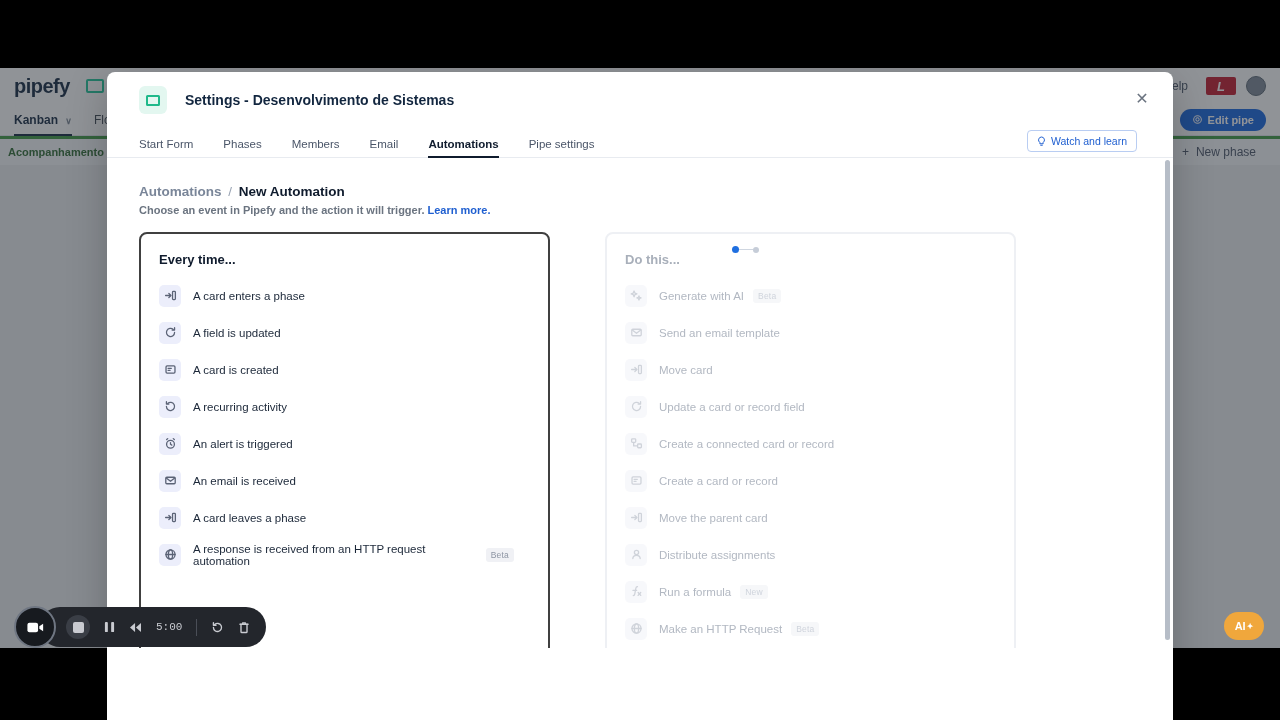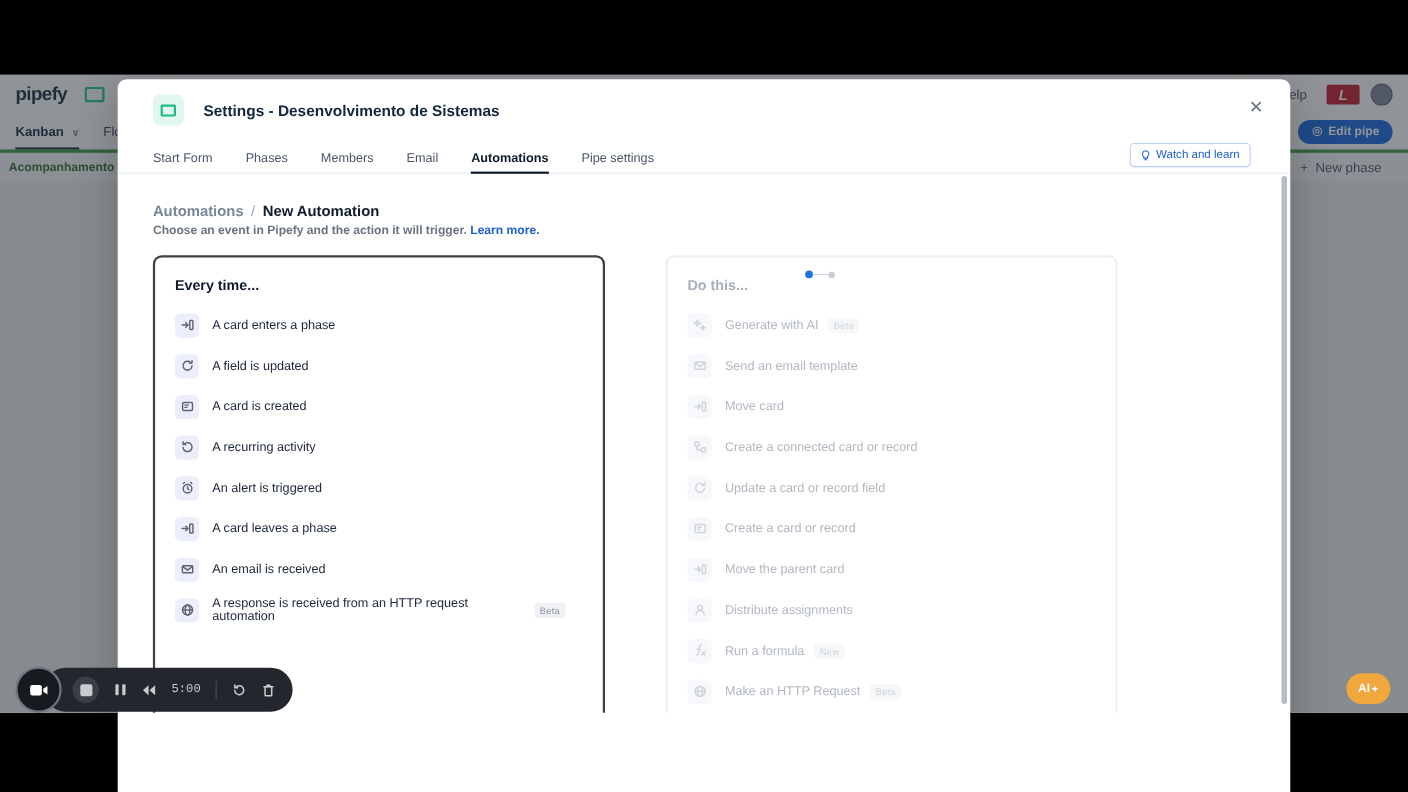--- a/index.html
+++ b/index.html
@@ -17,21 +17,21 @@
   }
   .app-dim {
     position: absolute; left: 0; top: 68px; width: 1280px; height: 580px;
     background: rgba(42,48,56,0.52); z-index: 5;
   }
   .bg-topbar {
     position: absolute; left: 0; top: 0; width: 1280px; height: 36px;
     background: #fff; display: flex; align-items: center; padding: 0 14px;
   }
   .logo-pipefy {
-    font-size: 17px; font-weight: bold; color: #12263f; letter-spacing: -0.5px;
+    font-size: 20px; font-weight: bold; color: #12263f; letter-spacing: -0.5px;
   }
   .bg-board-icon {
     margin-left: 16px; width: 18px; height: 14px;
     border: 2px solid #1fc69a; border-radius: 2px;
   }
   .bg-help { margin-left: auto; font-size: 12px; color: #4a5568; }
   .bg-llogo {
     margin-left: 18px; width: 30px; height: 18px; background: #c2172b;
     border-radius: 2px; color: #fff; font-weight: bold; font-size: 13px;
     display: flex; align-items: center; justify-content: center;
@@ -343,36 +343,36 @@
                   <path d="M3.3 3.2 4.6 2"></path>
                   <path d="M12.7 3.2 11.4 2"></path>
                 </svg>
             </span>
             <span class="lbl">An alert is triggered</span>
           </div>
 
           <div class="opt">
             <span class="ic">
               <svg width="13" height="13" viewBox="0 0 16 16">
+                  <rect x="2.2" y="4" width="11.6" height="8" rx="1.3"></rect>
+                  <path d="m2.8 5 5.2 4 5.2-4"></path>
+                </svg>
+            </span>
+            <span class="lbl">An email is received</span>
+          </div>
+
+          <div class="opt">
+            <span class="ic">
+              <svg width="13" height="13" viewBox="0 0 16 16">
                   <path d="M2 8h6"></path>
                   <path d="M6 5.5 8.5 8 6 10.5"></path>
                   <rect x="10.5" y="3" width="3.5" height="10" rx="1"></rect>
                 </svg>
             </span>
             <span class="lbl">A card leaves a phase</span>
-          </div>
-
-          <div class="opt">
-            <span class="ic">
-              <svg width="13" height="13" viewBox="0 0 16 16">
-                  <rect x="2.2" y="4" width="11.6" height="8" rx="1.3"></rect>
-                  <path d="m2.8 5 5.2 4 5.2-4"></path>
-                </svg>
-            </span>
-            <span class="lbl">An email is received</span>
           </div>
 
 
           <div class="opt">
             <span class="ic">
               <svg width="13" height="13" viewBox="0 0 16 16">
                   <circle cx="8" cy="8" r="5.6"></circle>
                   <path d="M2.4 8h11.2"></path>
                   <ellipse cx="8" cy="8" rx="2.6" ry="5.6"></ellipse>
                 </svg>
@@ -419,36 +419,36 @@
                   <path d="M6 5.5 8.5 8 6 10.5"></path>
                   <rect x="10.5" y="3" width="3.5" height="10" rx="1"></rect>
                 </svg>
             </span>
             <span class="lbl">Move card</span>
           </div>
 
           <div class="opt">
             <span class="ic">
               <svg width="13" height="13" viewBox="0 0 16 16">
+                  <path d="M13 8a5 5 0 1 1-1.6-3.7"></path>
+                  <path d="M13 2v3h-3"></path>
+                </svg>
+            </span>
+            <span class="lbl">Update a card or record field</span>
+          </div>
+
+          <div class="opt">
+            <span class="ic">
+              <svg width="13" height="13" viewBox="0 0 16 16">
                   <rect x="2" y="2.2" width="5" height="4.4" rx="1"></rect>
                   <rect x="9.4" y="8.6" width="4.6" height="4.6" rx="1"></rect>
                   <path d="M4.5 6.8v4.2h4.5"></path>
                 </svg>
             </span>
             <span class="lbl">Create a connected card or record</span>
-          </div>
-
-          <div class="opt">
-            <span class="ic">
-              <svg width="13" height="13" viewBox="0 0 16 16">
-                  <path d="M13 8a5 5 0 1 1-1.6-3.7"></path>
-                  <path d="M13 2v3h-3"></path>
-                </svg>
-            </span>
-            <span class="lbl">Update a card or record field</span>
           </div>
 
           <div class="opt">
             <span class="ic">
               <svg width="13" height="13" viewBox="0 0 16 16">
                   <rect x="2.5" y="3.5" width="11" height="9" rx="1.3"></rect>
                   <path d="M5 6.5h4"></path>
                   <path d="M5 9h2.5"></path>
                 </svg>
             </span>

